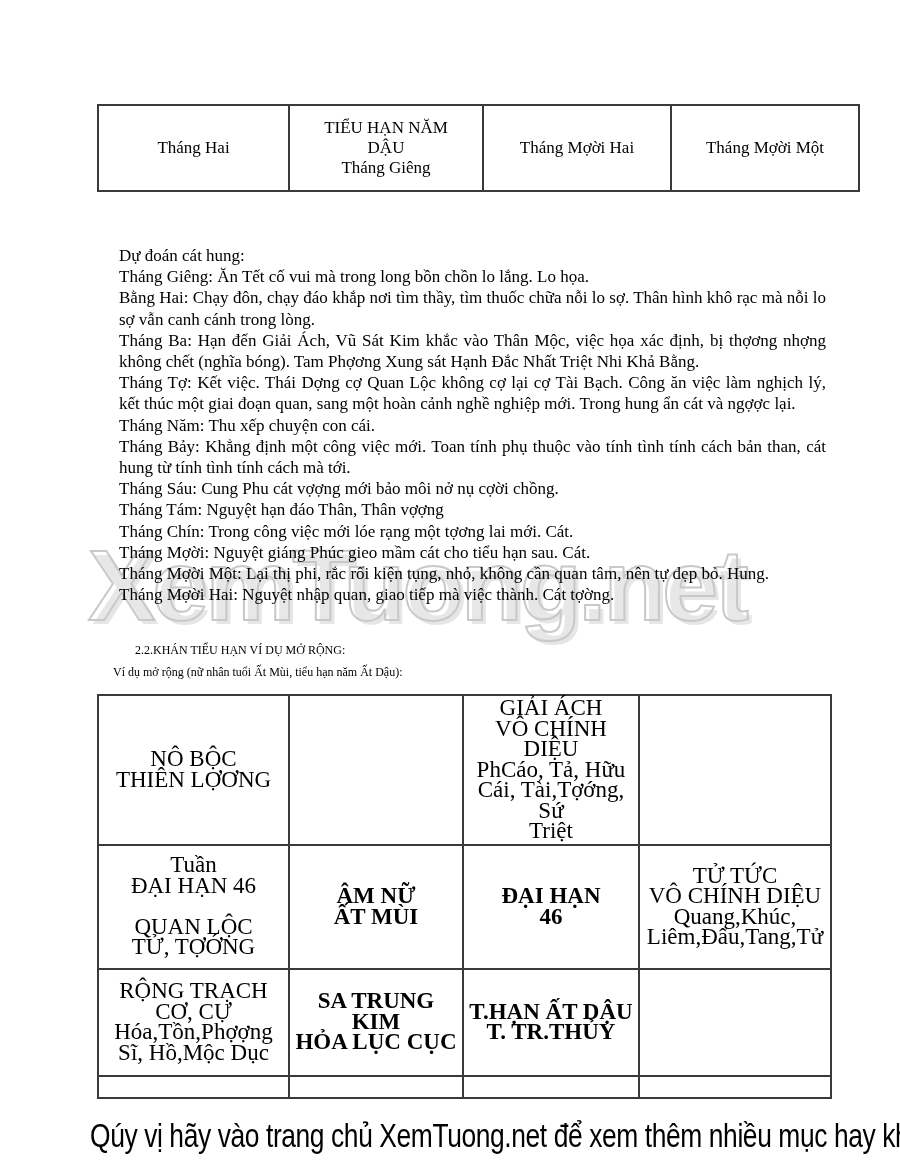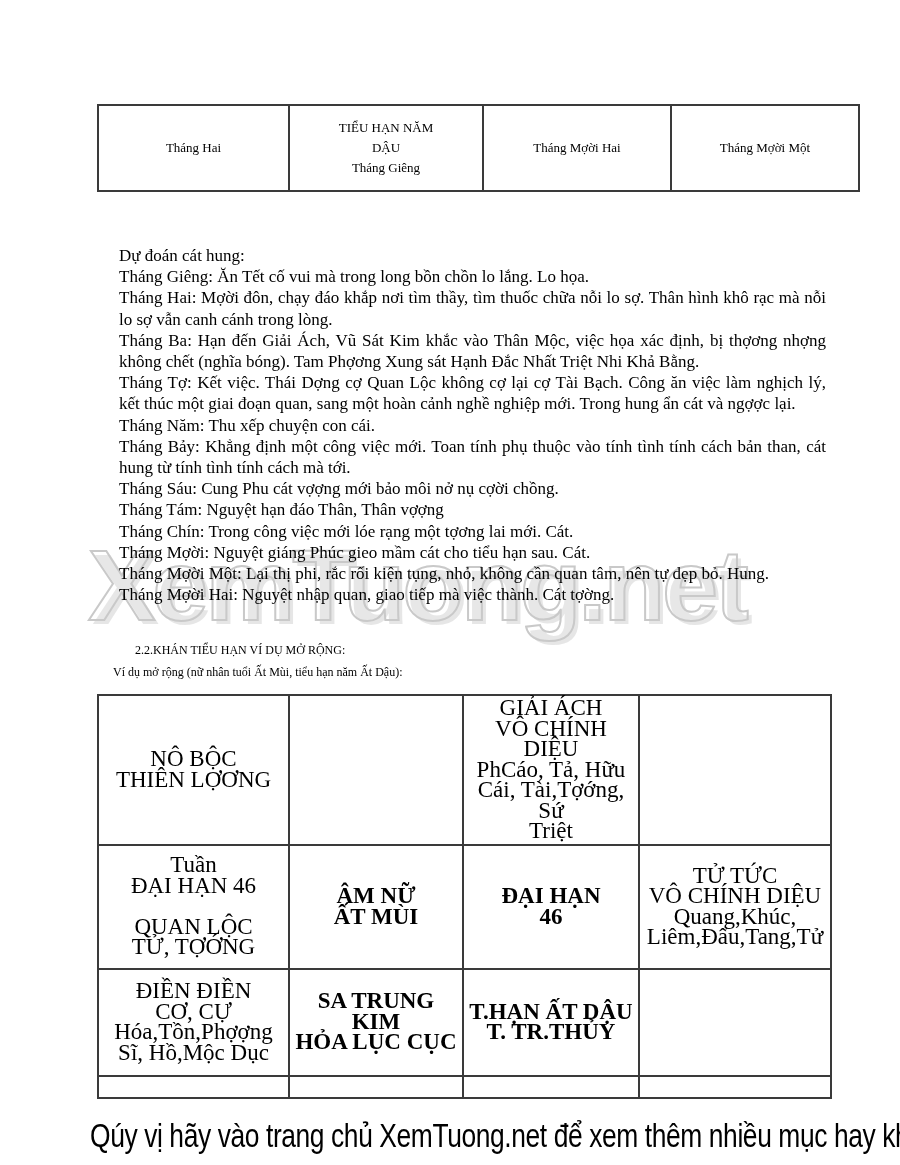--- a/index.html
+++ b/index.html
@@ -11,21 +11,21 @@
     position:relative;
     overflow:hidden;
   }
   .page{position:absolute;inset:0;}
 
   
   .tbl{border-collapse:collapse;table-layout:fixed;position:absolute;background:#fff;}
   .tbl td{
     border:2px solid #3a3a3a;
     text-align:center;vertical-align:middle;
-    font-size:13px;line-height:20px;
+    font-size:17px;line-height:20px;
     white-space:pre-line;
     padding:2px 6px;
   }
   #table1{left:97px;top:104px;width:706px;}
   #table1 td{height:80px;}
 
   
   .forecast{
     position:absolute;left:99px;top:245px;width:707px;
     font-size:17px;line-height:21.2px;
@@ -99,21 +99,21 @@
       <td style="width:174px">Tháng Mợời Một</td>
     </tr>
   </tbody>
     </table>
 
   <div class="watermark">XemTuong.net</div>
 
   <div class="forecast">
     <p>Dự đoán cát hung:</p>
     <p>Tháng Giêng: Ăn Tết cố vui mà trong long bồn chồn lo lắng. Lo họa.</p>
-    <p>Tháng Hai: Mợời đôn, chạy đáo khắp nơi tìm thầy, tìm thuốc chữa nỗi lo sợ. Thân hình khô rạc mà nỗi lo sợ vẫn canh cánh trong lòng.</p>
+    <p>Bằng Hai: Chạy đôn, chạy đáo khắp nơi tìm thầy, tìm thuốc chữa nỗi lo sợ. Thân hình khô rạc mà nỗi lo sợ vẫn canh cánh trong lòng.</p>
     <p>Tháng Ba: Hạn đến Giải Ách, Vũ Sát Kim khắc vào Thân Mộc, việc họa xác định, bị thợơng nhợng không chết (nghĩa bóng). Tam Phợơng Xung sát Hạnh Đắc Nhất Triệt Nhi Khả Bằng.</p>
     <p>Tháng Tợ: Kết việc. Thái Dợng cợ Quan Lộc không cợ lại cợ Tài Bạch. Công ăn việc làm nghịch lý, kết thúc một giai đoạn quan, sang một hoàn cảnh nghề nghiệp mới. Trong hung ẩn cát và ngợợc lại.</p>
     <p>Tháng Năm: Thu xếp chuyện con cái.</p>
     <p>Tháng Bảy: Khẳng định một công việc mới. Toan tính phụ thuộc vào tính tình tính cách bản than, cát hung từ tính tình tính cách mà tới.</p>
     <p>Tháng Sáu: Cung Phu cát vợợng mới bảo môi nở nụ cợời chồng.</p>
     <p>Tháng Tám: Nguyệt hạn đáo Thân, Thân vợợng</p>
     <p>Tháng Chín: Trong công việc mới lóe rạng một tợơng lai mới. Cát.</p>
     <p>Tháng Mợời: Nguyệt giáng Phúc gieo mầm cát cho tiểu hạn sau. Cát.</p>
     <p>Tháng Mợời Một: Lại thị phi, rắc rối kiện tụng, nhỏ, không cần quan tâm, nên tự dẹp bỏ. Hung.</p>
     <p>Tháng Mợời Hai: Nguyệt nhập quan, giao tiếp mà việc thành. Cát tợờng.</p>
@@ -146,21 +146,21 @@
       <td class="c1 bold">ÂM NỮ
 ẤT MÙI</td>
       <td class="c2 bold">ĐẠI HẠN
 46</td>
       <td class="c3">TỬ TỨC
 VÔ CHÍNH DIỆU
 Quang,Khúc,
 Liêm,Đẩu,Tang,Tử</td>
     </tr>
     <tr class="r2">
-      <td class="c0">ĐIỀN ĐIỀN
+      <td class="c0">RỘNG TRẠCH
 CƠ, CỰ
 Hóa,Tồn,Phợợng
 Sĩ, Hồ,Mộc Dục</td>
       <td class="c1 bold">SA TRUNG KIM
 HỎA LỤC CỤC</td>
       <td class="c2 bold">T.HẠN ẤT DẬU
 T. TR.THỦY</td>
       <td class="c3"></td>
     </tr>
     <tr class="r3">

